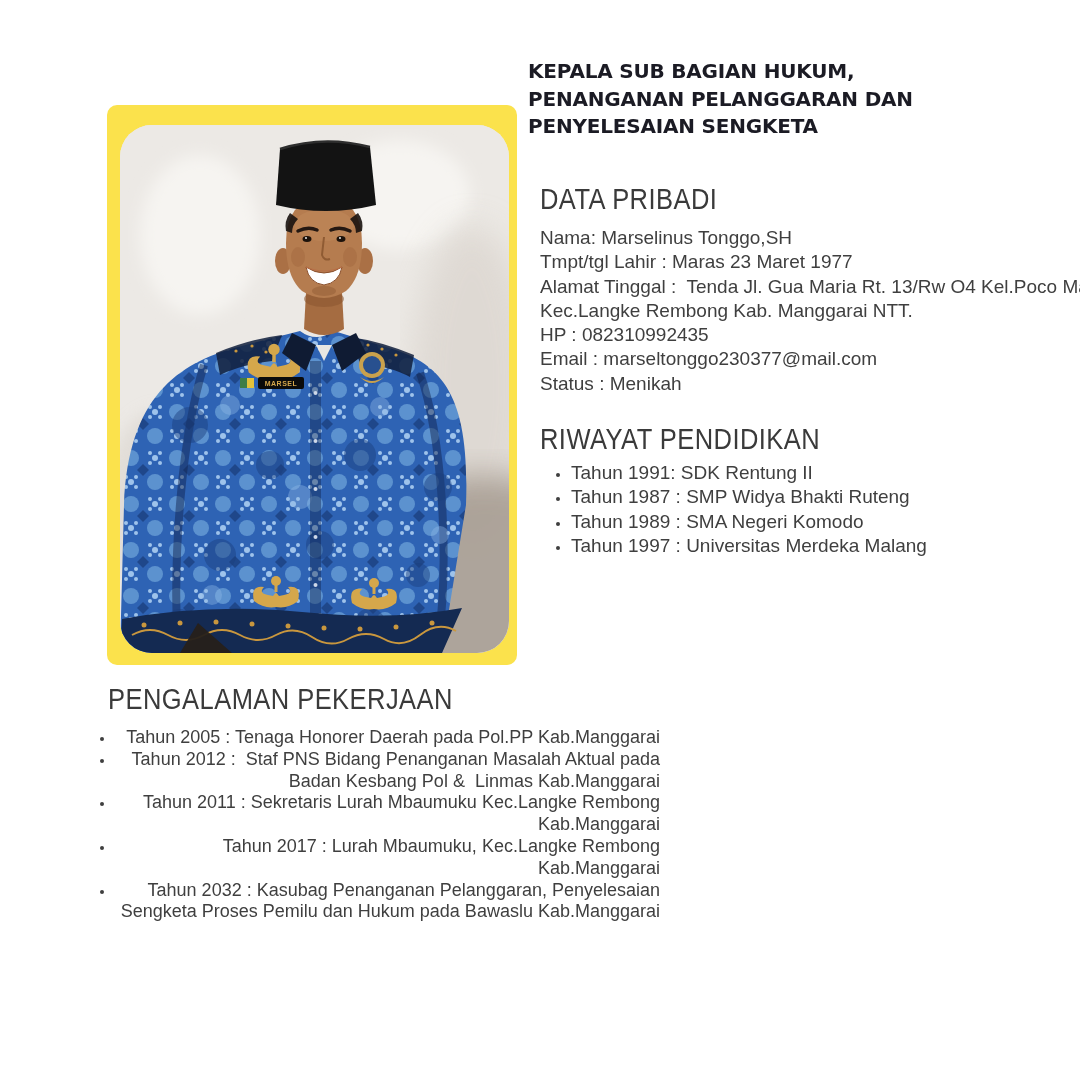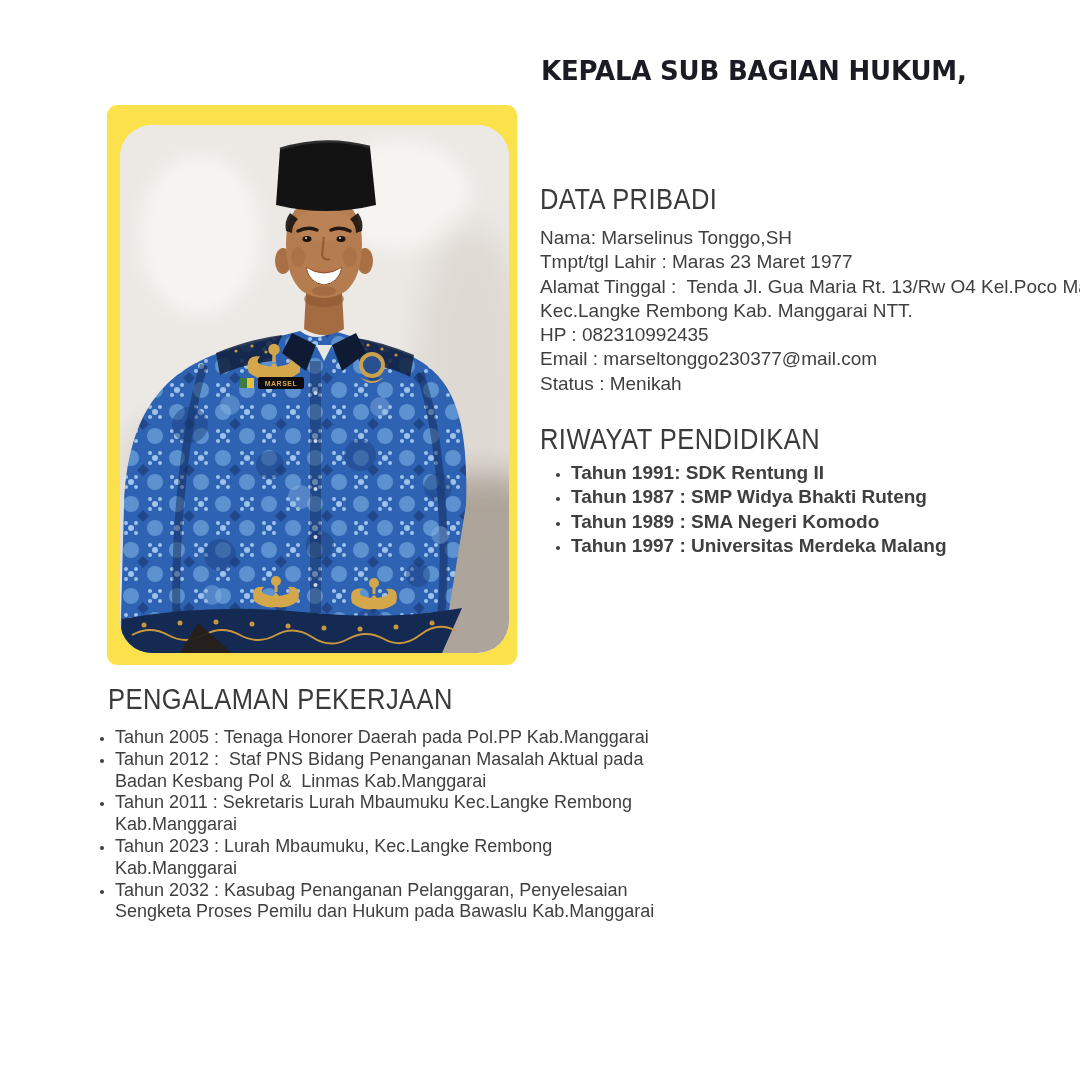--- a/index.html
+++ b/index.html
@@ -7,51 +7,51 @@
     position:relative;
     width:1080px;height:1080px;
     background:#ffffff;
     overflow:hidden;
     font-family:"Liberation Sans",sans-serif;
     color:#3f3f3f;
   }
 
   
   .job-title{
-    position:absolute;left:541px;top:58px;width:470px;
+    position:absolute;left:528px;top:58px;width:470px;
     font-family:"DejaVu Sans",sans-serif;
-    font-weight:bold;font-size:26px;line-height:27.5px;
+    font-weight:bold;font-size:20px;line-height:27.5px;
     letter-spacing:-0.2px;color:#1b1b24;text-transform:uppercase;
   }
   .section-heading{
     font-weight:400;font-size:29px;color:#3a3a3a;
     letter-spacing:0.5px;margin:0;white-space:nowrap;
     transform:scaleX(0.88);transform-origin:left top;
   }
   #dp-heading{position:absolute;left:540px;top:183px;}
   .personal{
     position:absolute;left:540px;top:226px;
     font-size:19px;line-height:24.3px;color:#3f3f3f;
   }
   .personal div{white-space:pre;}
   #rp-heading{position:absolute;left:540px;top:423px;}
   .edu-list{
     position:absolute;left:540px;top:461px;margin:0;
     padding-left:31px;font-size:19px;line-height:24.4px;color:#3f3f3f;
   }
-  .edu-list li{white-space:pre;font-weight:bold;}
+  .edu-list li{white-space:pre;}
   .edu-list li::marker,.exp-list li::marker{color:#3f3f3f;font-size:14px;}
 
   
   #pp-heading{position:absolute;left:108px;top:683px;}
   .exp-list{
     position:absolute;left:80px;top:727px;width:545px;margin:0;
     padding-left:35px;font-size:18px;line-height:21.8px;color:#3f3f3f;
   }
-  .exp-list li{white-space:pre-wrap;}
+  .exp-list li{white-space:pre-wrap;text-align:right;}
 
   
   .photo-frame{
     position:absolute;left:107px;top:105px;width:410px;height:560px;
     background:#fbe24c;border-radius:10px;
     padding:20px 8px 12px 13px;box-sizing:border-box;
   }
   .photo{
     width:100%;height:100%;border-radius:32px;overflow:hidden;
     background:#ece9e5;
@@ -215,20 +215,22 @@
             <path d="M156 80 L160 24 Q204 10 250 22 L256 80 Q206 92 156 80 Z" fill="#131313"></path>
             <path d="M160 24 Q204 10 250 22" stroke="#2e2e2e" stroke-width="2.5" fill="none"></path>
           </g>
         </g>
       </svg>
     </div>
   </div>
 
   <div class="job-title">
     <div>KEPALA SUB BAGIAN HUKUM,</div>
+    <div>PENANGANAN PELANGGARAN DAN</div>
+    <div>PENYELESAIAN SENGKETA</div>
   </div>
 
   <h2 id="dp-heading" class="section-heading">DATA PRIBADI</h2>
   <div class="personal">
     <div>Nama: Marselinus Tonggo,SH</div>
     <div>Tmpt/tgl Lahir : Maras 23 Maret 1977</div>
     <div>Alamat Tinggal :  Tenda Jl. Gua Maria Rt. 13/Rw O4 Kel.Poco Mal</div>
     <div>Kec.Langke Rembong Kab. Manggarai NTT.</div>
     <div>HP : 082310992435</div>
     <div>Email : marseltonggo230377@mail.com</div>
@@ -243,19 +245,19 @@
     <li>Tahun 1997 : Universitas Merdeka Malang</li>
   </ul>
 
   <h2 id="pp-heading" class="section-heading">PENGALAMAN PEKERJAAN</h2>
   <ul class="exp-list">
     <li>Tahun 2005 : Tenaga Honorer Daerah pada Pol.PP Kab.Manggarai</li>
     <li>Tahun 2012 :  Staf PNS Bidang Penanganan Masalah Aktual pada
 Badan Kesbang Pol &amp;  Linmas Kab.Manggarai</li>
     <li>Tahun 2011 : Sekretaris Lurah Mbaumuku Kec.Langke Rembong
 Kab.Manggarai</li>
-    <li>Tahun 2023 : Lurah Mbaumuku, Kec.Langke Rembong
+    <li>Tahun 2017 : Lurah Mbaumuku, Kec.Langke Rembong
 Kab.Manggarai</li>
     <li>Tahun 2032 : Kasubag Penanganan Pelanggaran, Penyelesaian
 Sengketa Proses Pemilu dan Hukum pada Bawaslu Kab.Manggarai</li>
   </ul>
 
 </div>
 
 </body></html>

